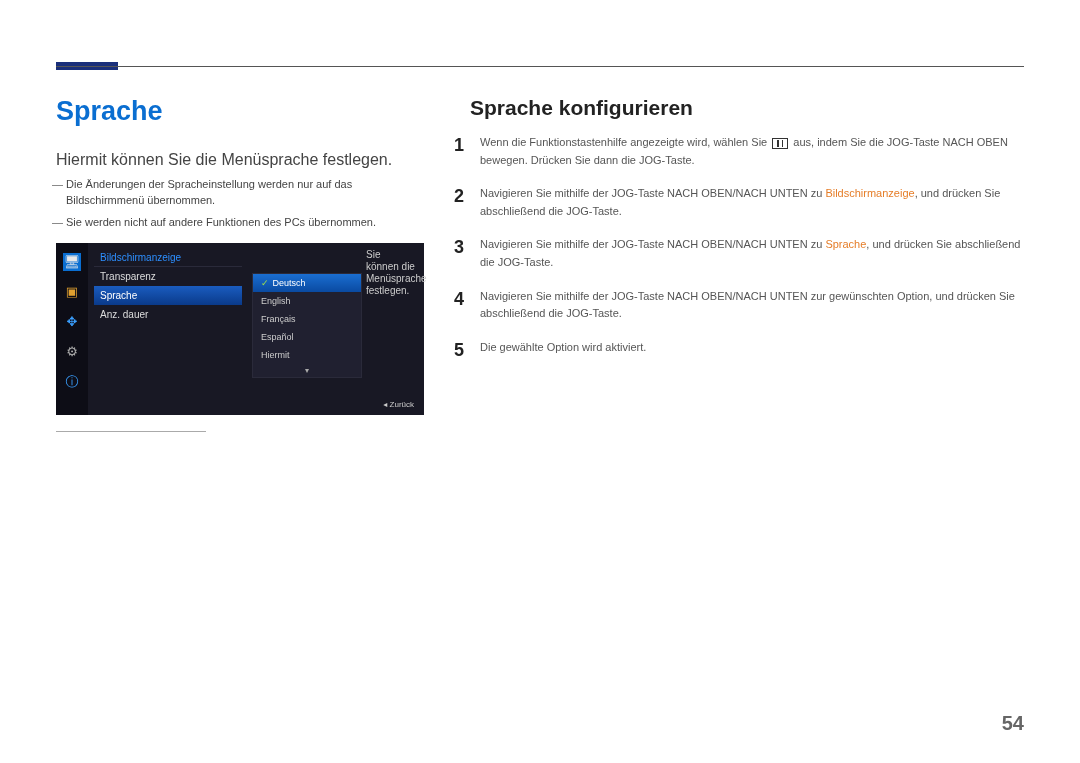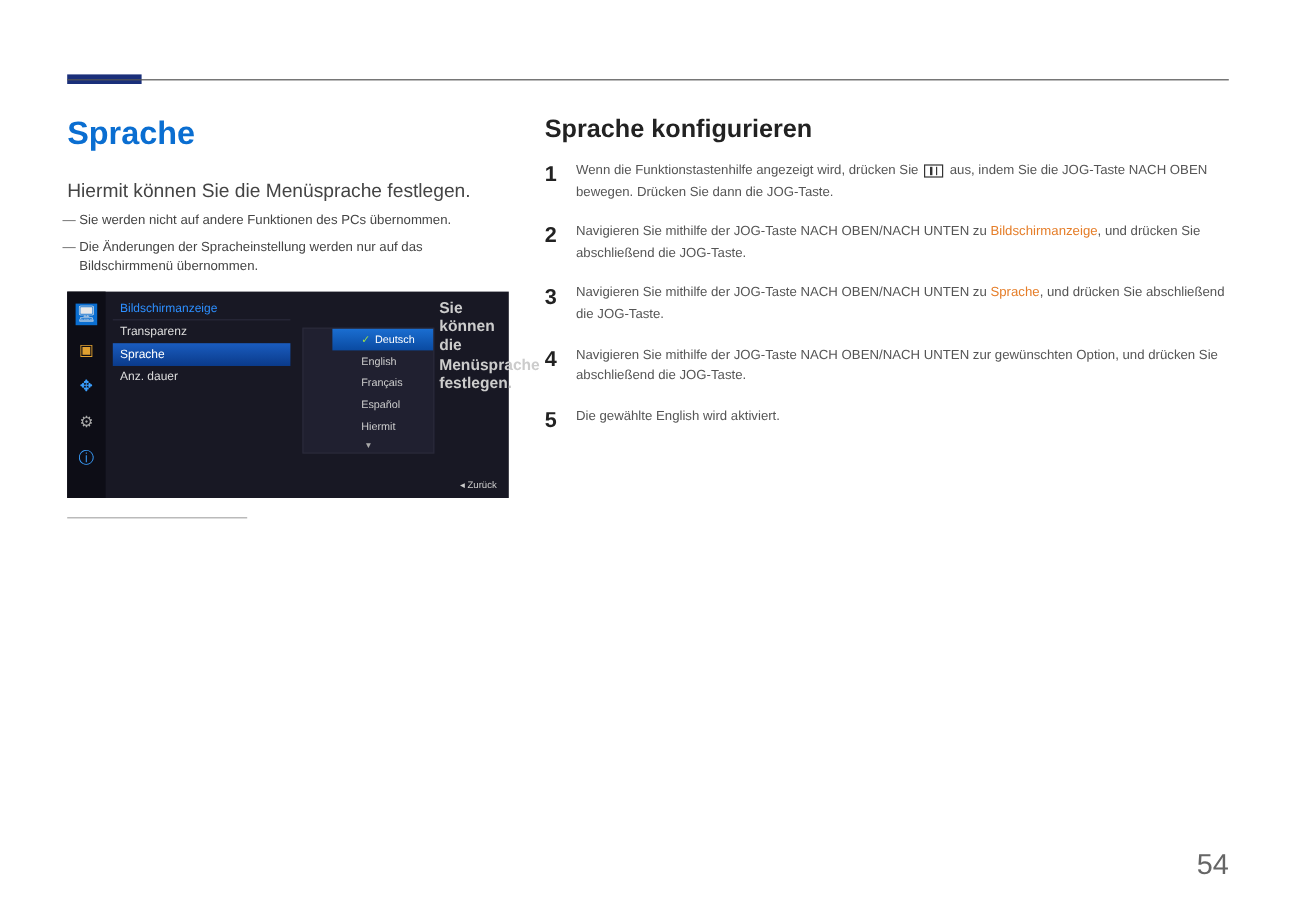--- a/index.html
+++ b/index.html
@@ -18,23 +18,23 @@
   }
   .header-accent {
     position: absolute;
     left: 56px; top: 62px;
     width: 62px; height: 8px;
     background: #1a2f7a;
   }
   .page-number {
     position: absolute;
     right: 56px; bottom: 28px;
-    font-size: 24px;
+    font-size: 20px;
     color: #666;
-    font-weight: 400;
+    font-weight: 700;
   }
   .col-left {
     position: absolute;
     left: 56px; top: 96px;
     width: 368px;
   }
   .col-right {
     position: absolute;
     left: 454px; top: 96px;
     width: 570px;
@@ -43,20 +43,21 @@
     color: #0a6ed1;
     font-size: 27px;
     font-weight: 600;
     margin-bottom: 24px;
   }
   h2.right-title {
     color: #222;
     font-size: 21px;
     font-weight: 600;
     margin-bottom: 14px;
+    margin-left: 16px;
   }
   .intro {
     font-size: 16px;
     color: #444;
     margin-bottom: 8px;
   }
   .dash-note {
     font-size: 11px;
     color: #444;
     margin-bottom: 6px;
@@ -138,44 +139,42 @@
     color: #fff;
   }
   .osd-sub {
     position: absolute;
     left: 196px; top: 30px;
     width: 110px;
     background: #202030;
     border: 1px solid #2a2a3a;
   }
   .osd-sub .opt {
-    padding: 4px 24px;
+    padding: 4px 8px;
     color: #ccc;
     font-size: 9px;
-    margin-left: 24px;
   }
   .osd-sub .opt.sel {
     background: linear-gradient(#1a6ed1, #0a4aa1);
     color: #fff;
   }
   .osd-sub .check { color: #9fe04a; margin-right: 4px; }
   .osd-sub .arrow-down {
     text-align: center;
     color: #aaa;
     font-size: 8px;
     padding: 2px;
   }
   .osd-hint {
     position: absolute;
     right: 8px; top: 6px;
     width: 50px;
-    font-size: 13px;
+    font-size: 10px;
     color: #ccc;
     line-height: 1.2;
-    font-weight: bold;
   }
   .osd-back {
     position: absolute;
     right: 10px; bottom: 6px;
     font-size: 8px;
     color: #ccc;
   }
   .osd-back::before { content: "◂ "; }
   
   .step-row {
@@ -217,22 +216,22 @@
 </style>
 </head>
 <body>
 
 <div class="header-accent"></div>
 <div class="header-line"></div>
 
 <div class="col-left">
   <h1 class="blue-title">Sprache</h1>
   <p class="intro">Hiermit können Sie die Menüsprache festlegen.</p>
+  <p class="dash-note">Die Änderungen der Spracheinstellung werden nur auf das Bildschirmmenü übernommen.</p>
   <p class="dash-note">Sie werden nicht auf andere Funktionen des PCs übernommen.</p>
-  <p class="dash-note">Die Änderungen der Spracheinstellung werden nur auf das Bildschirmmenü übernommen.</p>
 
   <div class="osd">
     <div class="osd-icons">
       <div class="ico sel">🖥</div>
       <div class="ico" style="color:#e0a030">▣</div>
       <div class="ico" style="color:#3a9fff">✥</div>
       <div class="ico" style="color:#aaa">⚙</div>
       <div class="ico" style="color:#3a9fff">ⓘ</div>
     </div>
     <div class="osd-menu">
@@ -255,21 +254,21 @@
 
   <div class="footnote-rule"></div>
 </div>
 
 <div class="col-right">
   <h2 class="right-title">Sprache konfigurieren</h2>
 
   <div class="step-row">
     <div class="step-num">1</div>
     <div class="step-text">
-      <span>Wenn die Funktionstastenhilfe angezeigt wird, drücken Sie </span><span class="inline-icon"></span><span> aus, indem Sie die JOG-Taste NACH OBEN bewegen. Drücken Sie dann die JOG-Taste.</span>
+      <span>Wenn die Funktionstastenhilfe angezeigte wird, wählen Sie </span><span class="inline-icon"></span><span> aus, indem Sie die JOG-Taste NACH OBEN bewegen. Drücken Sie dann die JOG-Taste.</span>
     </div>
   </div>
 
   <div class="step-row">
     <div class="step-num">2</div>
     <div class="step-text">
       <span>Navigieren Sie mithilfe der JOG-Taste NACH OBEN/NACH UNTEN zu </span><span class="orange">Bildschirmanzeige</span><span>, und drücken Sie abschließend die JOG-Taste.</span>
     </div>
   </div>
 
@@ -280,17 +279,17 @@
     </div>
   </div>
 
   <div class="step-row">
     <div class="step-num">4</div>
     <div class="step-text">Navigieren Sie mithilfe der JOG-Taste NACH OBEN/NACH UNTEN zur gewünschten Option, und drücken Sie abschließend die JOG-Taste.</div>
   </div>
 
   <div class="step-row">
     <div class="step-num">5</div>
-    <div class="step-text">Die gewählte English wird aktiviert.</div>
+    <div class="step-text">Die gewählte Option wird aktiviert.</div>
   </div>
 </div>
 
 <div class="page-number">54</div>
 
 </body></html>

